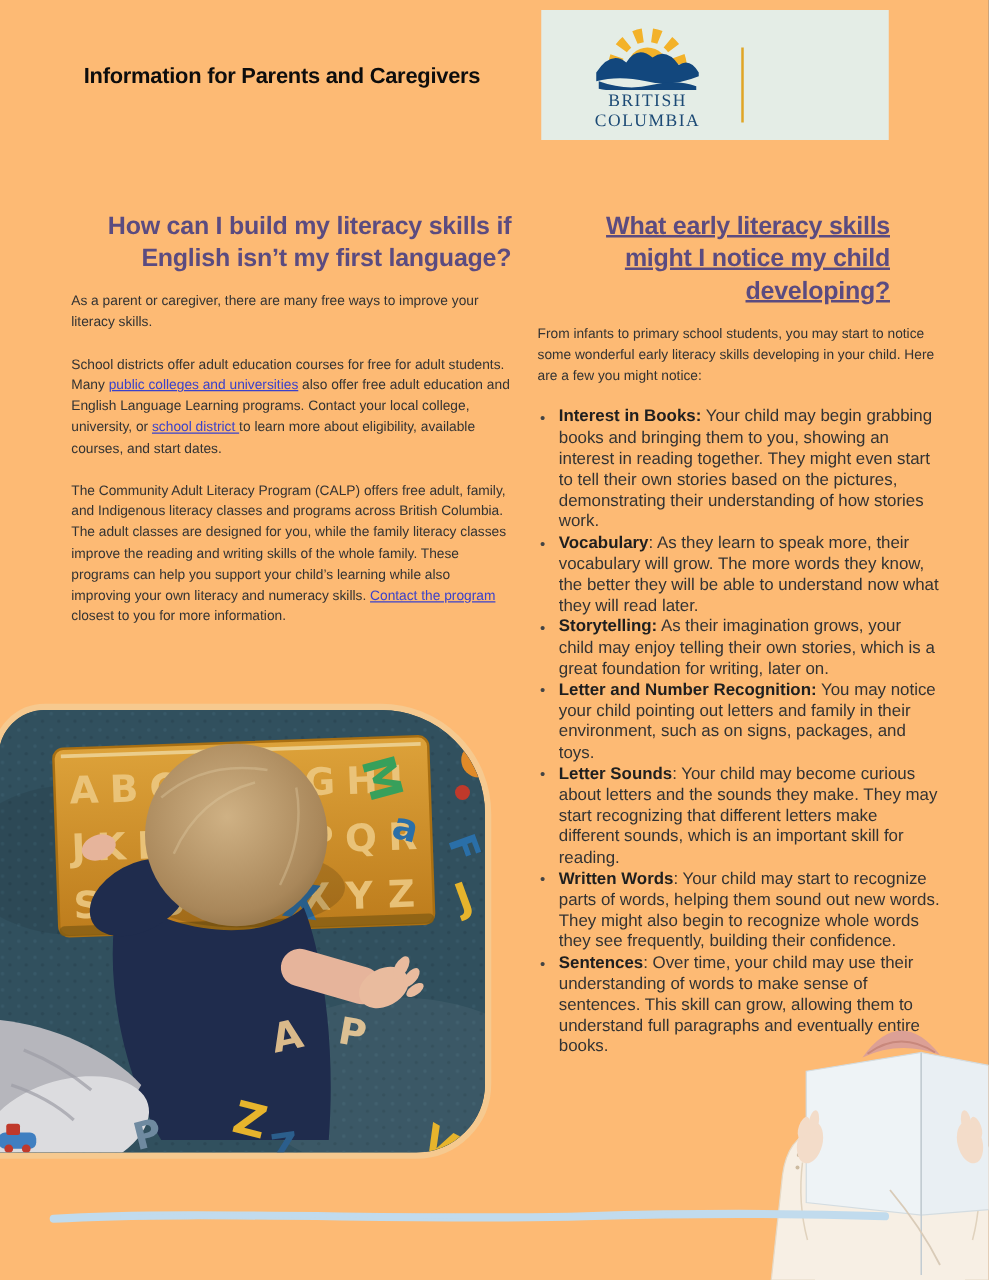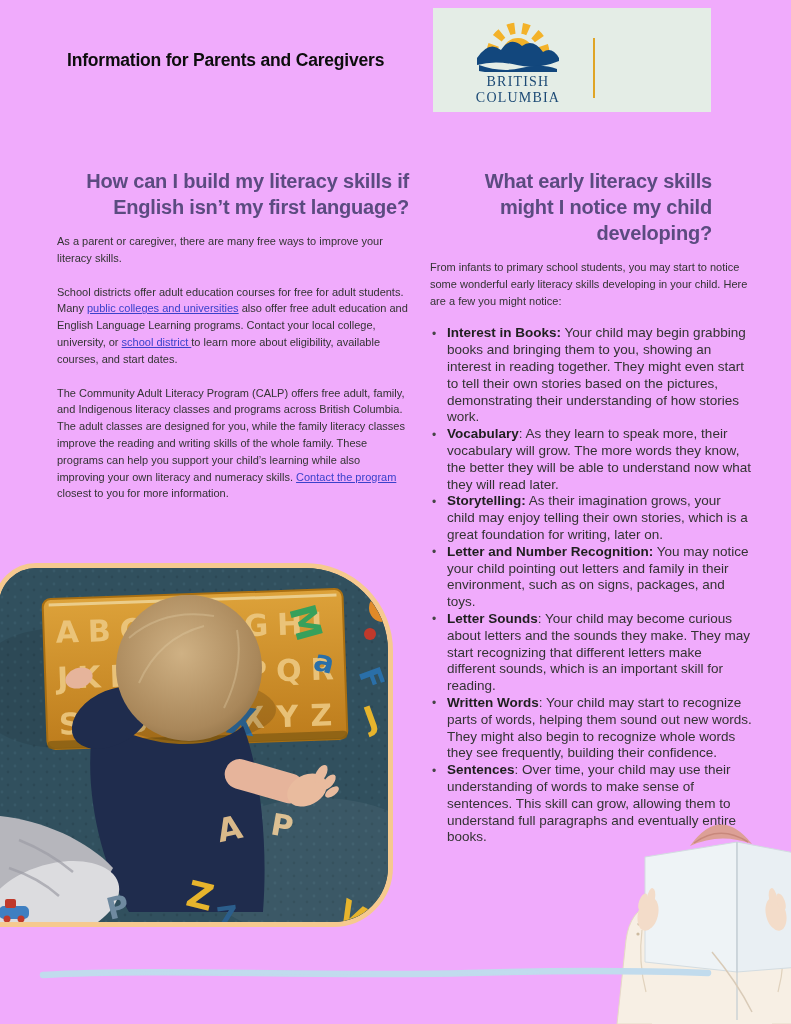--- a/index.html
+++ b/index.html
@@ -1,37 +1,37 @@
 <!DOCTYPE html>
 <html><head>
 <meta charset="utf-8">
 <style>
   html,body{margin:0;padding:0;background:#888;}
   .page{
     position:relative;width:791px;height:1024px;margin:0 auto;
-    background:#f0abfc;overflow:hidden;
+    background:#fdba74;overflow:hidden;
     font-family:"Liberation Sans", sans-serif;
     --accent:#5b4b80;--link:#3a41cb;--body:#333333;
     --navy:#1c4a75;--gold:#e0a526;--mint:#e4ede6;--peach:#f6c98f;
   }
   
   .header-title{position:absolute;left:67px;top:50px;font-size:17.5px;font-weight:bold;color:#0d0d0d;letter-spacing:-0.2px;}
   .logo-box{position:absolute;left:433px;top:8px;width:278px;height:104px;background:var(--mint);}
   .logo-mark{position:absolute;left:40px;top:8px;width:90px;height:56px;}
   .logo-org{position:absolute;left:5px;top:66px;width:160px;text-align:center;
     font-family:"Liberation Serif", serif;color:var(--navy);font-size:14px;line-height:16px;letter-spacing:1.2px;}
   .logo-divider{position:absolute;left:160px;top:30px;width:2px;height:60px;background:var(--gold);}
   .logo-ministry{position:absolute;left:174px;top:28px;font-family:"Liberation Serif", serif;
     color:var(--navy);font-size:16px;line-height:21px;}
   
   .col{position:absolute;top:168px;}
   .col-left{left:57px;width:352px;}
   .col-right{left:430px;width:322px;}
   h2.section-heading{margin:0 0 13px;font-size:20px;line-height:26px;color:var(--accent);letter-spacing:-0.2px;text-align:right;}
-  .col-right h2.section-heading{max-width:282px;}
+  .col-right h2.section-heading{max-width:282px;text-decoration:underline;}
   .body-text{margin:0 0 17px;font-size:11px;line-height:16.8px;color:var(--body);}
   .intro-text{margin:0;}
   a.doc-link{color:var(--link);cursor:pointer;}
   ul.bullets{list-style:none;margin:16px 0 0;padding:0;}
   ul.bullets li{position:relative;padding-left:17px;font-size:13.5px;line-height:16.8px;color:var(--body);}
   ul.bullets .bullet-marker{position:absolute;left:2px;top:0.5px;font-size:12px;color:#444;}
   ul.bullets strong{color:#1f1f1f;}
   
   .photo{position:absolute;left:-6px;top:563px;width:399px;height:364px;box-sizing:border-box;
     border:5px solid var(--peach);border-radius:42px 88px 60px 0;overflow:hidden;background:#31505e;}

